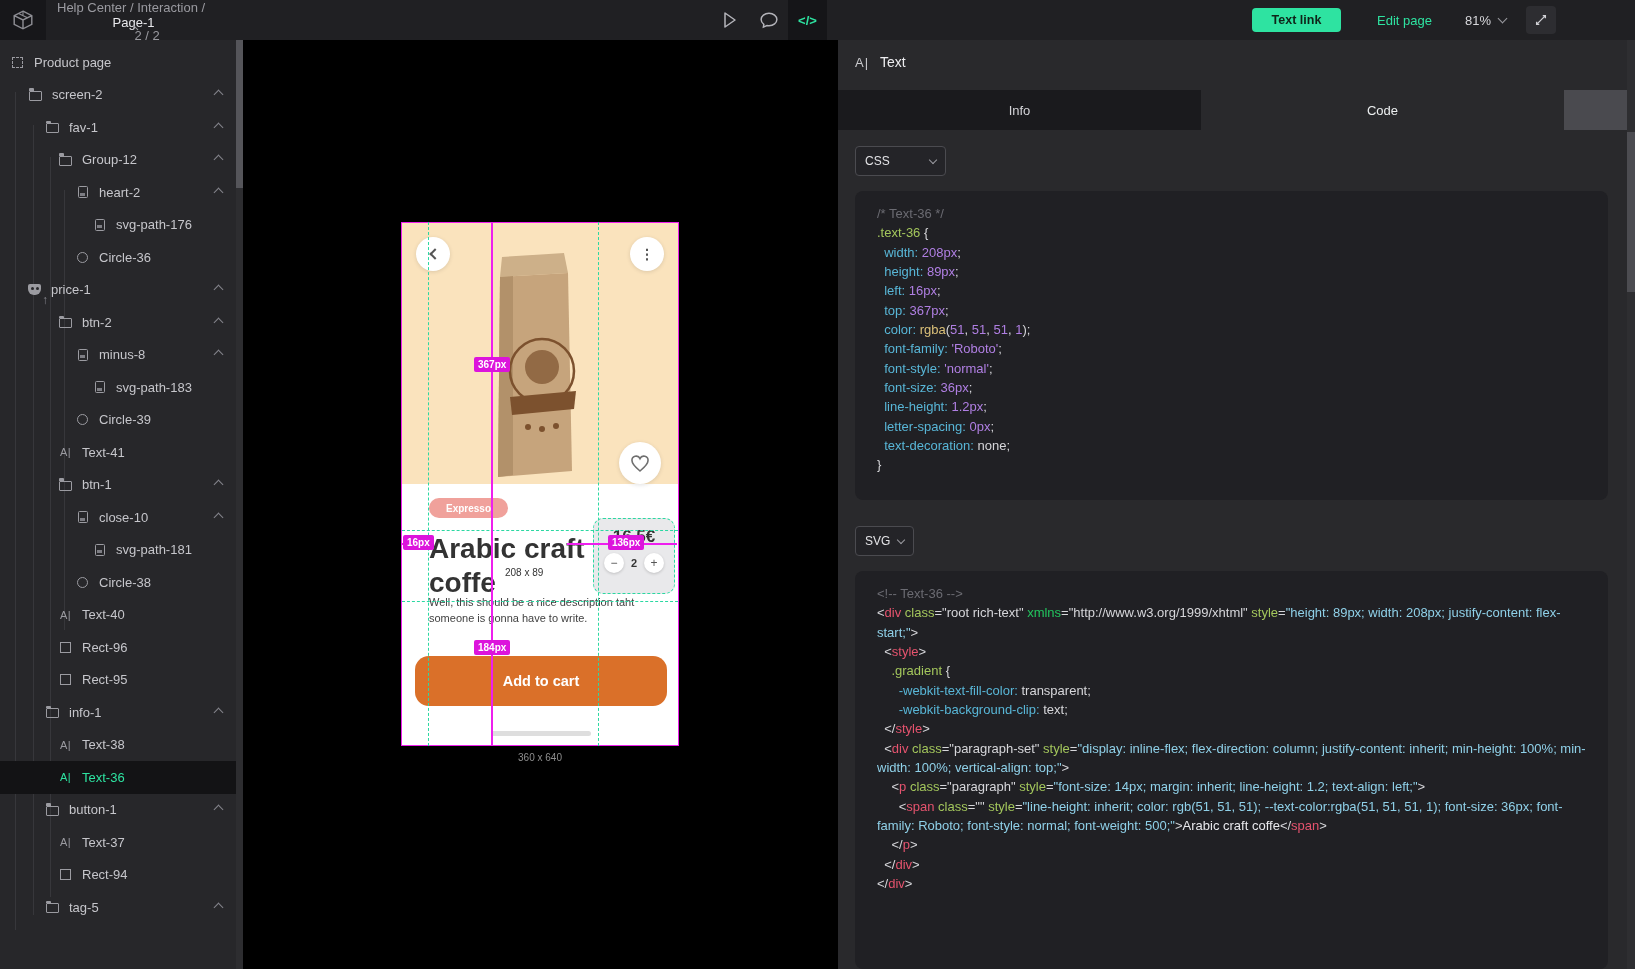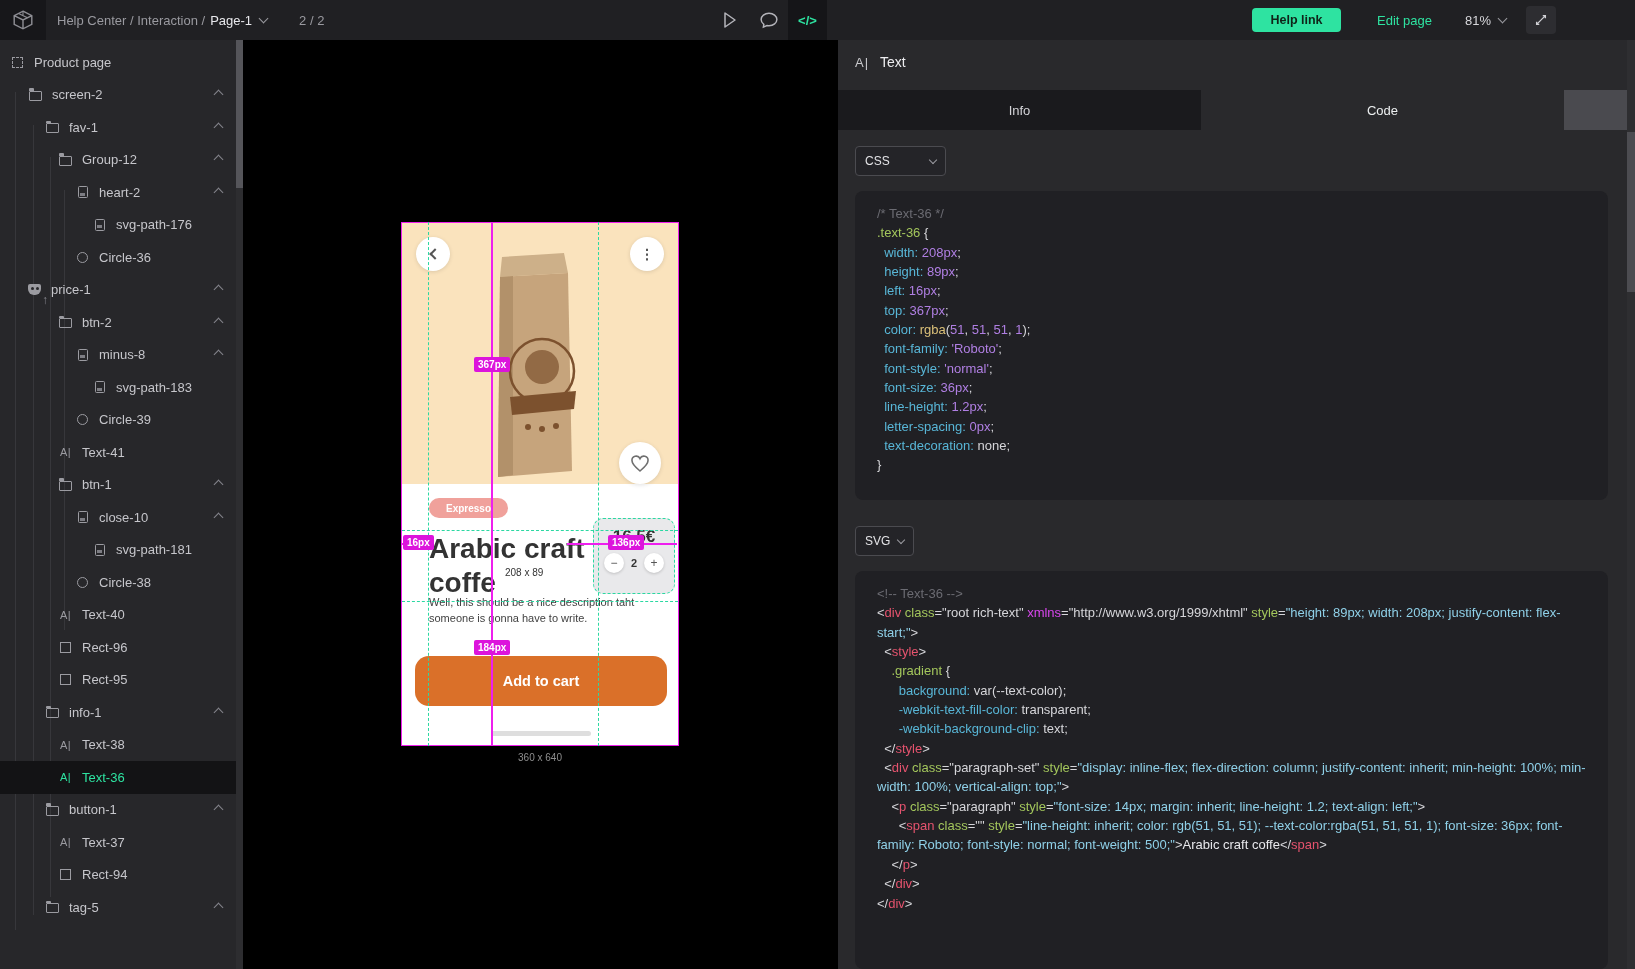--- a/index.html
+++ b/index.html
@@ -5,21 +5,21 @@
   * { margin:0; padding:0; box-sizing:border-box; }
   html,body { width:1635px; height:969px; overflow:hidden; background:#000;
     font-family:"Liberation Sans", sans-serif; }
   .abs { position:absolute; }
 
   
   .topbar { position:absolute; left:0; top:0; width:1635px; height:40px; background:#202023; z-index:50; }
   .logo-cell { position:absolute; left:0; top:0; width:46px; height:40px; background:#17171a;
     display:flex; align-items:center; justify-content:center; }
   .crumbs { position:absolute; left:57px; top:0; height:40px; display:flex; align-items:center;
-    font-size:13px; color:#9a9aa0; }
+    font-size:13px; color:#9a9aa0;flex-direction:column; }
   .crumb-cur { color:#e8e8ec; margin-left:5px; }
   .chev-down { width:7px; height:7px; border-right:1.5px solid #9a9aa0; border-bottom:1.5px solid #9a9aa0;
     transform:rotate(45deg); display:inline-block; margin:-3px 0 0 8px; }
   .page-ind { margin-left:32px; color:#9a9aa0; }
   .bar-ic { position:absolute; top:0; height:40px; display:flex; align-items:center; justify-content:center; }
   .code-cell { left:788px; width:39px; background:#151518; color:#2ee3a1; font-size:13px; font-weight:bold; }
   .share-btn { position:absolute; left:1252px; top:8px; width:89px; height:24px; background:#2ee3a1;
     border-radius:4px; color:#0f2419; font-size:12.5px; font-weight:600; display:flex; align-items:center; justify-content:center; }
   .edit-link { position:absolute; left:1377px; top:13px; font-size:13px; color:#2ee3a1; }
   .zoom-ctl { position:absolute; left:1465px; top:0; height:40px; display:flex; align-items:center;
@@ -104,21 +104,21 @@
   .tab-corner { position:absolute; left:726px; top:50px; width:71px; height:40px; background:#4a4a4f; }
   .dd { position:absolute; left:17px; height:30px; background:#242428; border:1px solid #4b4b50; border-radius:4px;
     display:flex; align-items:center; padding:0 9px; gap:8px; color:#e3e3e6; font-size:12px; }
   .dd .chev-down { border-color:#9a9aa0; width:6px; height:6px; margin:-3px 0 0 0; }
   .codeblock { position:absolute; left:17px; width:753px; background:#202024; border-radius:8px;
     padding:13px 22px; font-size:13px; line-height:19.35px; color:#d6d6da; overflow:hidden; }
   .cl { white-space:pre-wrap; word-break:break-word; }
   .tok-com { color:#6b6b72; } .tok-sel { color:#a3c65c; } .tok-prop { color:#58b6d7; }
   .tok-num { color:#b07fe3; } .tok-fn { color:#dbc079; } .tok-str { color:#b07fe3; }
   .tok-pln { color:#d6d6da; } .tok-tag { color:#e5536e; } .tok-attr { color:#a3c65c; }
-  .tok-attrx { color:#d946ef; } .tok-sval { color:#8fd0e8; } .tok-txt { color:#e8e8ec; }
+  .tok-attrx { color:#22c55e; } .tok-sval { color:#8fd0e8; } .tok-txt { color:#e8e8ec; }
   .ppsb-track { position:absolute; left:789px; top:0; width:8px; height:929px; background:#2e2e31; }
   .ppsb-thumb { position:absolute; left:789px; top:92px; width:8px; height:160px; background:#4c4c51; }
 </style>
 </head>
 <body>
 
 <div class="topbar">
   <div class="logo-cell">
     <svg width="22" height="22" viewBox="0 0 20 20">
       <path d="M10 2 L18 6 V14 L10 18 L2 14 V6 Z M2 6 L10 10 L18 6 M10 10 V18" fill="none" stroke="#8e8e94" stroke-width="1.3"></path>
@@ -138,21 +138,21 @@
   </div>
   <div class="bar-ic" style="left:757px;width:24px;">
     <svg width="18" height="18" viewBox="0 0 16 16">
       <path d="M8 2 C4.1 2 1 4.5 1 7.6 c0 1.7 .9 3.2 2.4 4.2 L3 14.3 l3.2-1.4 c.6 .1 1.2 .2 1.8 .2 3.9 0 7-2.5 7-5.5 S11.9 2 8 2 Z" fill="none" stroke="#b4b4ba" stroke-width="1.3"></path>
     </svg>
   </div>
   <div class="bar-ic code-cell">
     <span>&lt;/&gt;</span>
   </div>
   <div class="share-btn">
-    <span>Help link</span>
+    <span>Text link</span>
   </div>
   <div class="edit-link">
     <span>Edit page</span>
   </div>
   <div class="zoom-ctl">
     <span>81%</span>
     <span class="chev-down"></span>
   </div>
   <div class="expand-box">
     <svg width="14" height="14" viewBox="0 0 16 16">
@@ -447,21 +447,20 @@
 
   <div class="dd" style="top:486px;">
     <span>SVG</span>
     <span class="chev-down"></span>
   </div>
   <div class="codeblock" style="top:531px;height:398px;" id="svg-code">
       <div class="cl"><span class="tok-com">&lt;!-- Text-36 --&gt;</span></div>
       <div class="cl"><span class="tok-pln">&lt;</span><span class="tok-tag">div</span><span class="tok-pln"> </span><span class="tok-attr">class</span><span class="tok-pln">="root rich-text" </span><span class="tok-attrx">xmlns</span><span class="tok-pln">="http://www.w3.org/1999/xhtml" </span><span class="tok-attr">style</span><span class="tok-pln">=</span><span class="tok-sval">"height: 89px; width: 208px; justify-content: flex-start;"</span><span class="tok-pln">&gt;</span></div>
       <div class="cl"><span class="tok-pln">  &lt;</span><span class="tok-tag">style</span><span class="tok-pln">&gt;</span></div>
       <div class="cl"><span class="tok-pln">    </span><span class="tok-sel">.gradient</span><span class="tok-pln"> {</span></div>
-      <div class="cl"><span class="tok-pln">      </span><span class="tok-prop">background:</span><span class="tok-pln"> var(--text-color);</span></div>
       <div class="cl"><span class="tok-pln">      </span><span class="tok-prop">-webkit-text-fill-color:</span><span class="tok-pln"> transparent;</span></div>
       <div class="cl"><span class="tok-pln">      </span><span class="tok-prop">-webkit-background-clip:</span><span class="tok-pln"> text;</span></div>
       <div class="cl"><span class="tok-pln">  &lt;/</span><span class="tok-tag">style</span><span class="tok-pln">&gt;</span></div>
       <div class="cl"><span class="tok-pln">  &lt;</span><span class="tok-tag">div</span><span class="tok-pln"> </span><span class="tok-attr">class</span><span class="tok-pln">="paragraph-set" </span><span class="tok-attr">style</span><span class="tok-pln">=</span><span class="tok-sval">"display: inline-flex; flex-direction: column; justify-content: inherit; min-height: 100%; min-width: 100%; vertical-align: top;"</span><span class="tok-pln">&gt;</span></div>
       <div class="cl"><span class="tok-pln">    &lt;</span><span class="tok-tag">p</span><span class="tok-pln"> </span><span class="tok-attr">class</span><span class="tok-pln">="paragraph" </span><span class="tok-attr">style</span><span class="tok-pln">=</span><span class="tok-sval">"font-size: 14px; margin: inherit; line-height: 1.2; text-align: left;"</span><span class="tok-pln">&gt;</span></div>
       <div class="cl"><span class="tok-pln">      &lt;</span><span class="tok-tag">span</span><span class="tok-pln"> </span><span class="tok-attr">class</span><span class="tok-pln">="" </span><span class="tok-attr">style</span><span class="tok-pln">=</span><span class="tok-sval">"line-height: inherit; color: rgb(51, 51, 51); --text-color:rgba(51, 51, 51, 1); font-size: 36px; font-family: Roboto; font-style: normal; font-weight: 500;"</span><span class="tok-pln">&gt;</span><span class="tok-txt">Arabic craft coffe</span><span class="tok-pln">&lt;/</span><span class="tok-tag">span</span><span class="tok-pln">&gt;</span></div>
       <div class="cl"><span class="tok-pln">    &lt;/</span><span class="tok-tag">p</span><span class="tok-pln">&gt;</span></div>
       <div class="cl"><span class="tok-pln">  &lt;/</span><span class="tok-tag">div</span><span class="tok-pln">&gt;</span></div>
       <div class="cl"><span class="tok-pln">&lt;/</span><span class="tok-tag">div</span><span class="tok-pln">&gt;</span></div>
     </div>

